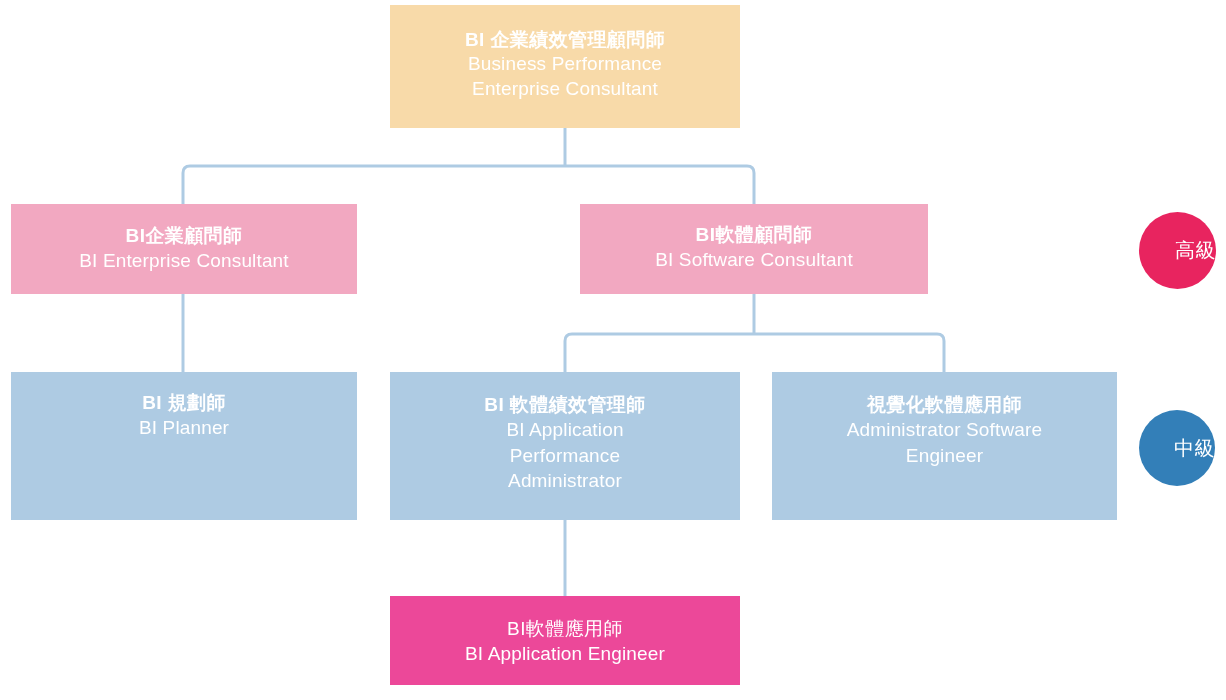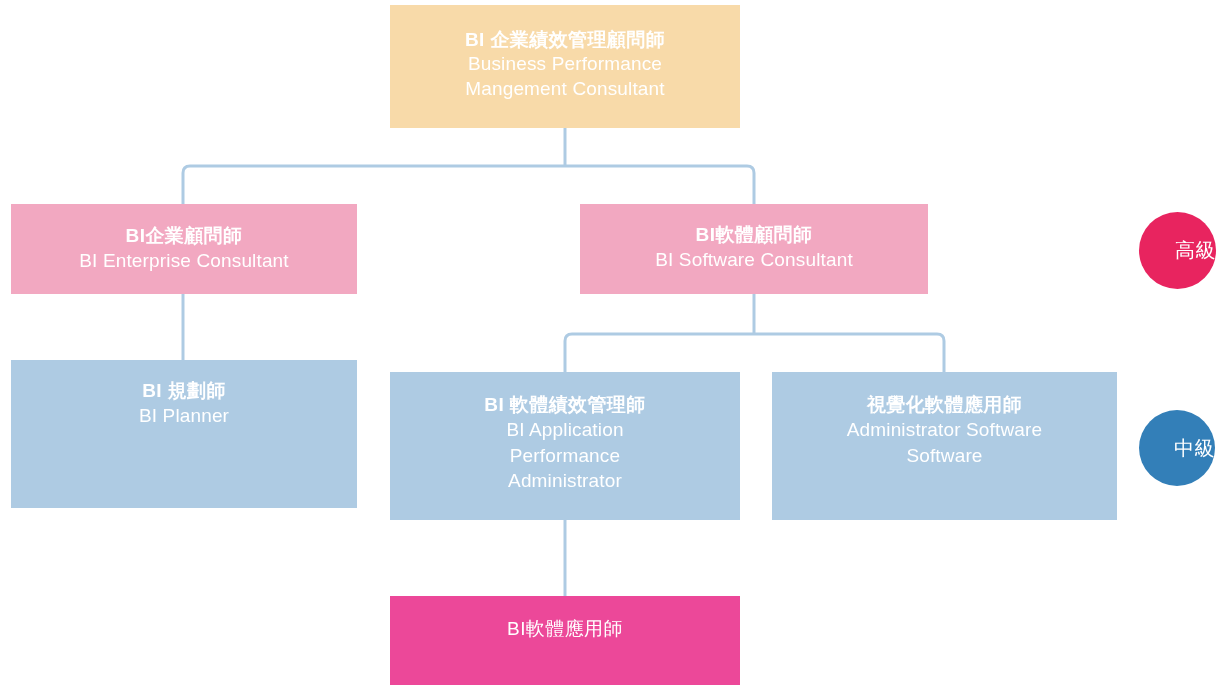--- a/index.html
+++ b/index.html
@@ -55,21 +55,21 @@
   #node-enterprise-consultant {
     left: 11px; top: 204px; width: 346px; height: 90px;
     background: #f2a8c1;
     padding-top: 19px;
   }
   #node-software-consultant {
     left: 580px; top: 204px; width: 348px; height: 90px;
     background: #f2a8c1;
   }
   #node-planner {
-    left: 11px; top: 360px; width: 346px; height: 148px;
+    left: 11px; top: 372px; width: 346px; height: 148px;
     background: #aecbe3;
   }
   #node-app-perf-admin {
     left: 390px; top: 372px; width: 350px; height: 148px;
     background: #aecbe3;
     padding-top: 20px;
   }
   #node-visualization {
     left: 772px; top: 372px; width: 345px; height: 148px;
     background: #aecbe3;
@@ -124,21 +124,21 @@
 
       <path d="M 754,334 L 937,334 Q 944,334 944,341 L 944,372"></path>
 
       <path d="M 565,520 L 565,596"></path>
     </g>
   </svg>
 
   <div class="node-box" id="node-top">
     <div class="node-zh">BI 企業績效管理顧問師</div>
     <div class="node-en">Business Performance</div>
-    <div class="node-en">Mangement Consultant</div>
+    <div class="node-en">Enterprise Consultant</div>
   </div>
 
   <div class="node-box" id="node-enterprise-consultant">
     <div class="node-zh">BI企業顧問師</div>
     <div class="node-en">BI Enterprise Consultant</div>
   </div>
 
   <div class="node-box" id="node-software-consultant">
     <div class="node-zh">BI軟體顧問師</div>
     <div class="node-en">BI Software Consultant</div>
@@ -152,25 +152,26 @@
   <div class="node-box" id="node-app-perf-admin">
     <div class="node-zh">BI 軟體績效管理師</div>
     <div class="node-en">BI Application</div>
     <div class="node-en">Performance</div>
     <div class="node-en">Administrator</div>
   </div>
 
   <div class="node-box" id="node-visualization">
     <div class="node-zh">視覺化軟體應用師</div>
     <div class="node-en">Administrator Software</div>
-    <div class="node-en">Software</div>
+    <div class="node-en">Engineer</div>
   </div>
 
   <div class="node-box" id="node-app-engineer">
     <div class="node-zh">BI軟體應用師</div>
+    <div class="node-en">BI Application Engineer</div>
   </div>
 
   <div class="level-badge" id="badge-advanced">
     <span>高級</span>
   </div>
 
   <div class="level-badge" id="badge-intermediate">
     <span>中級</span>
   </div>
 

